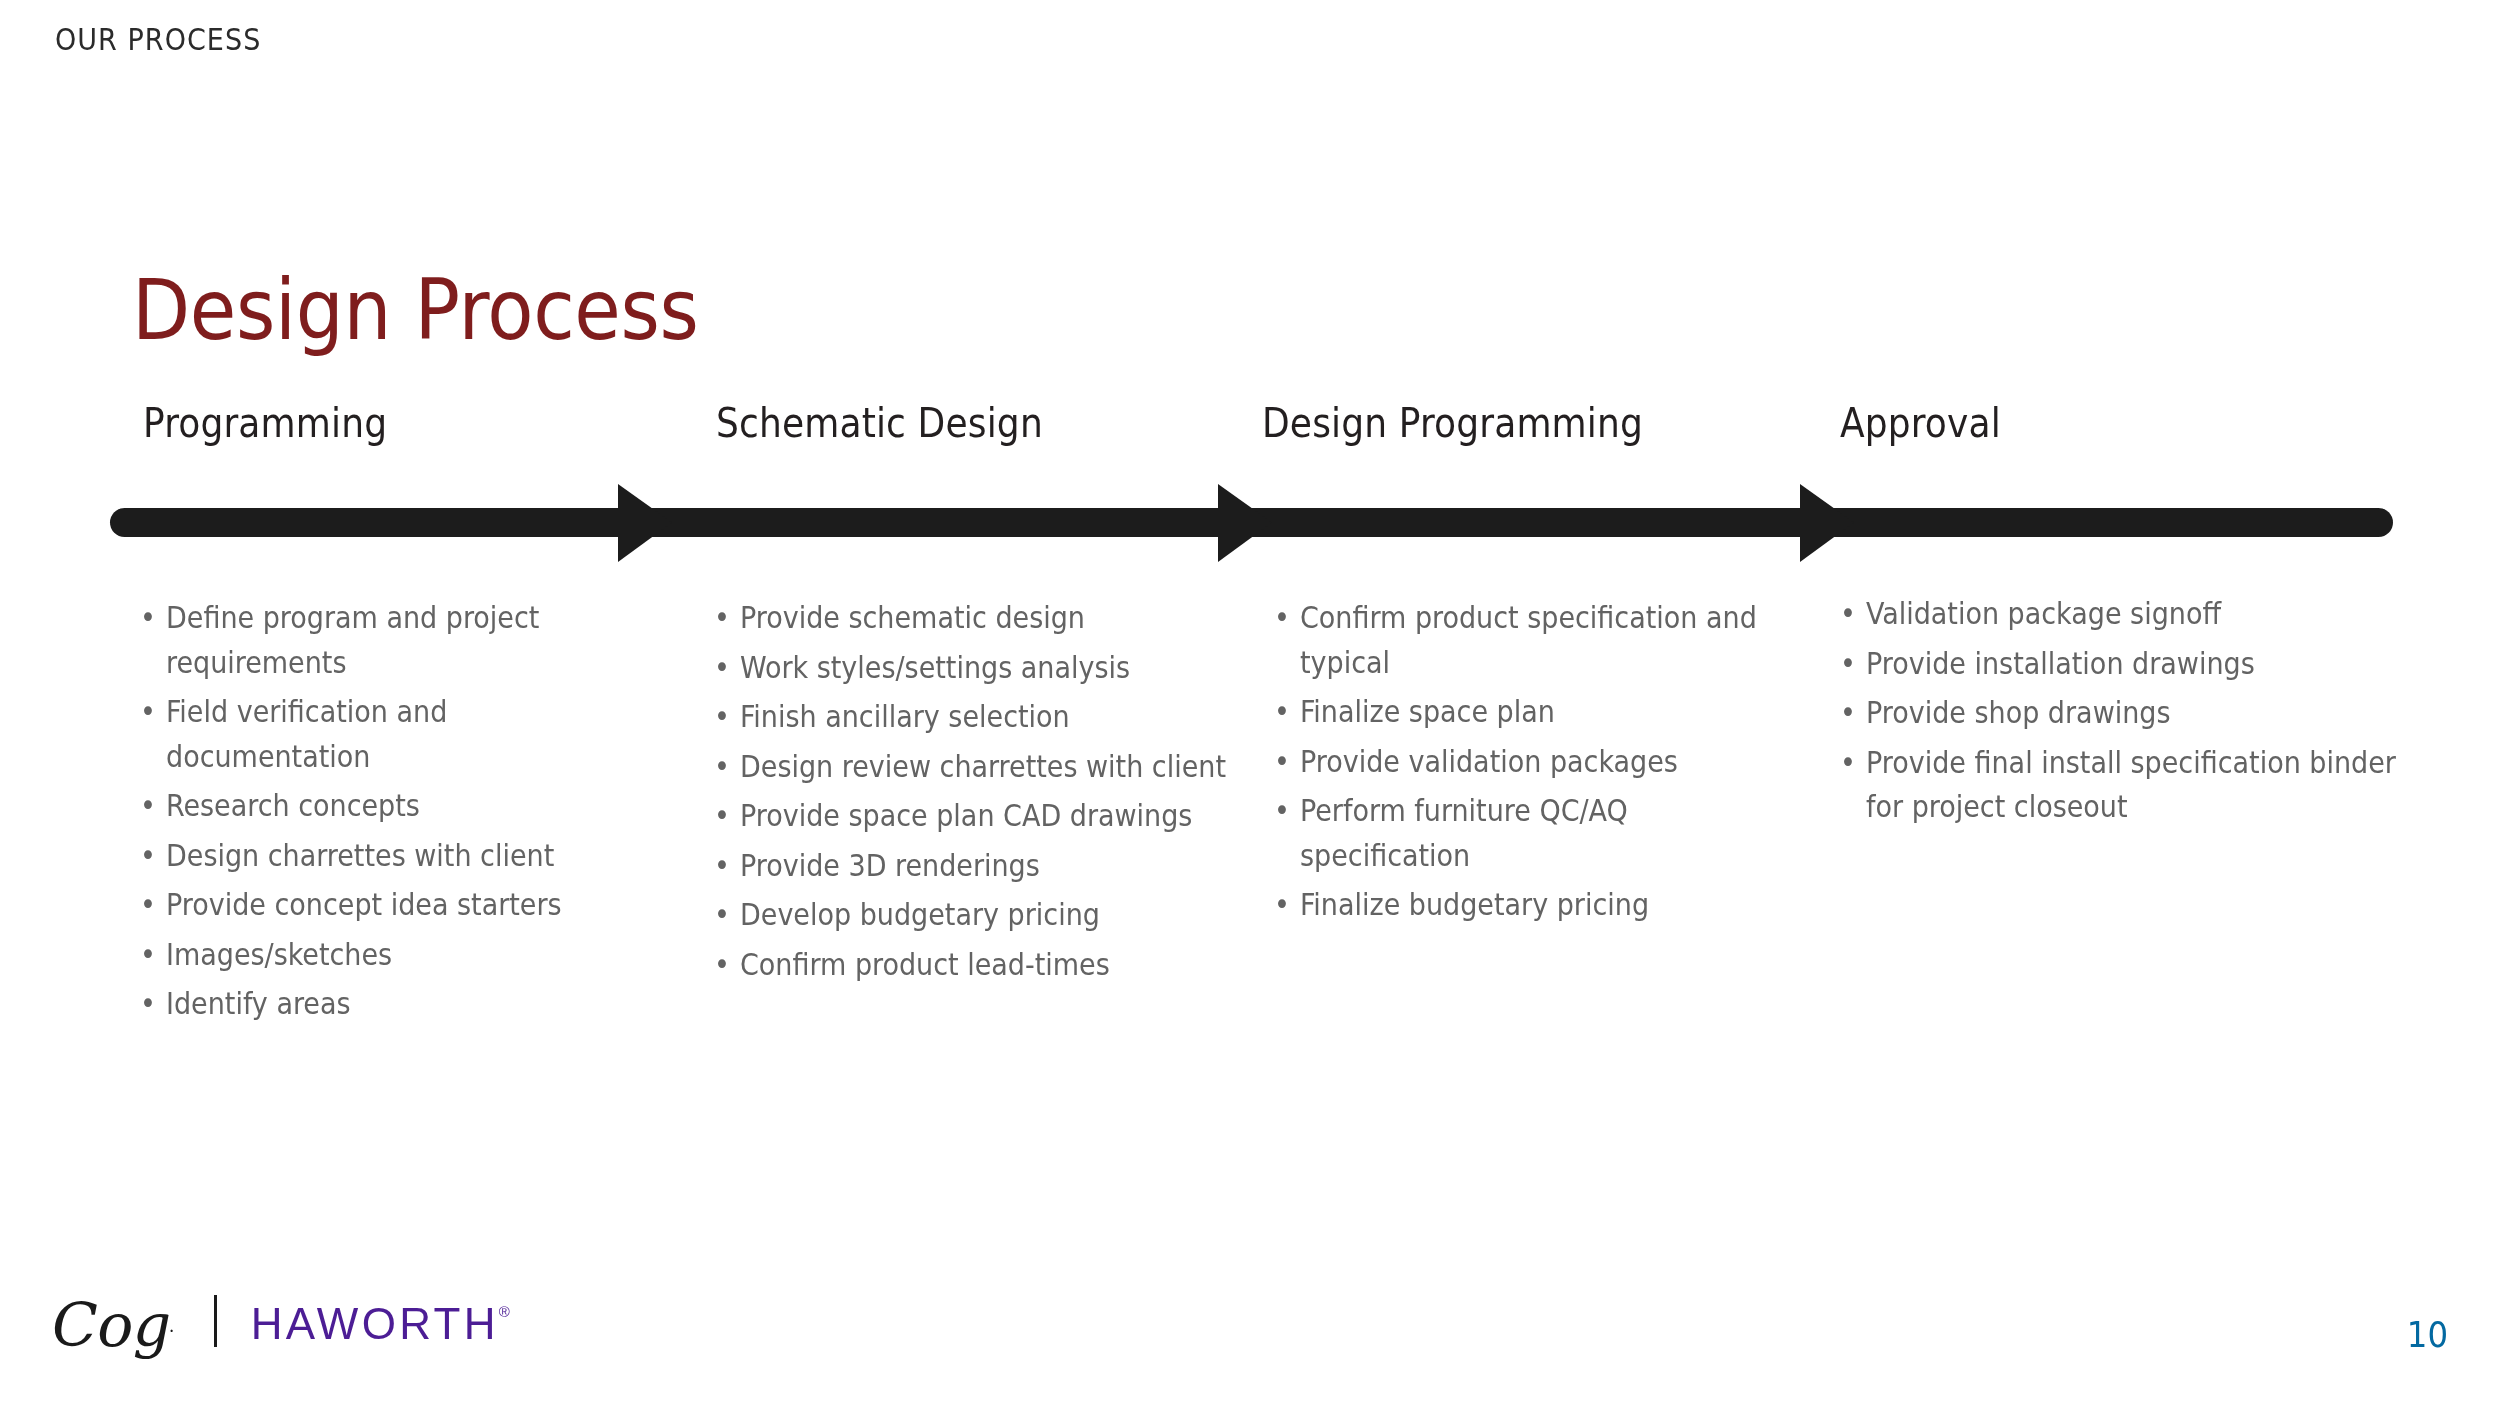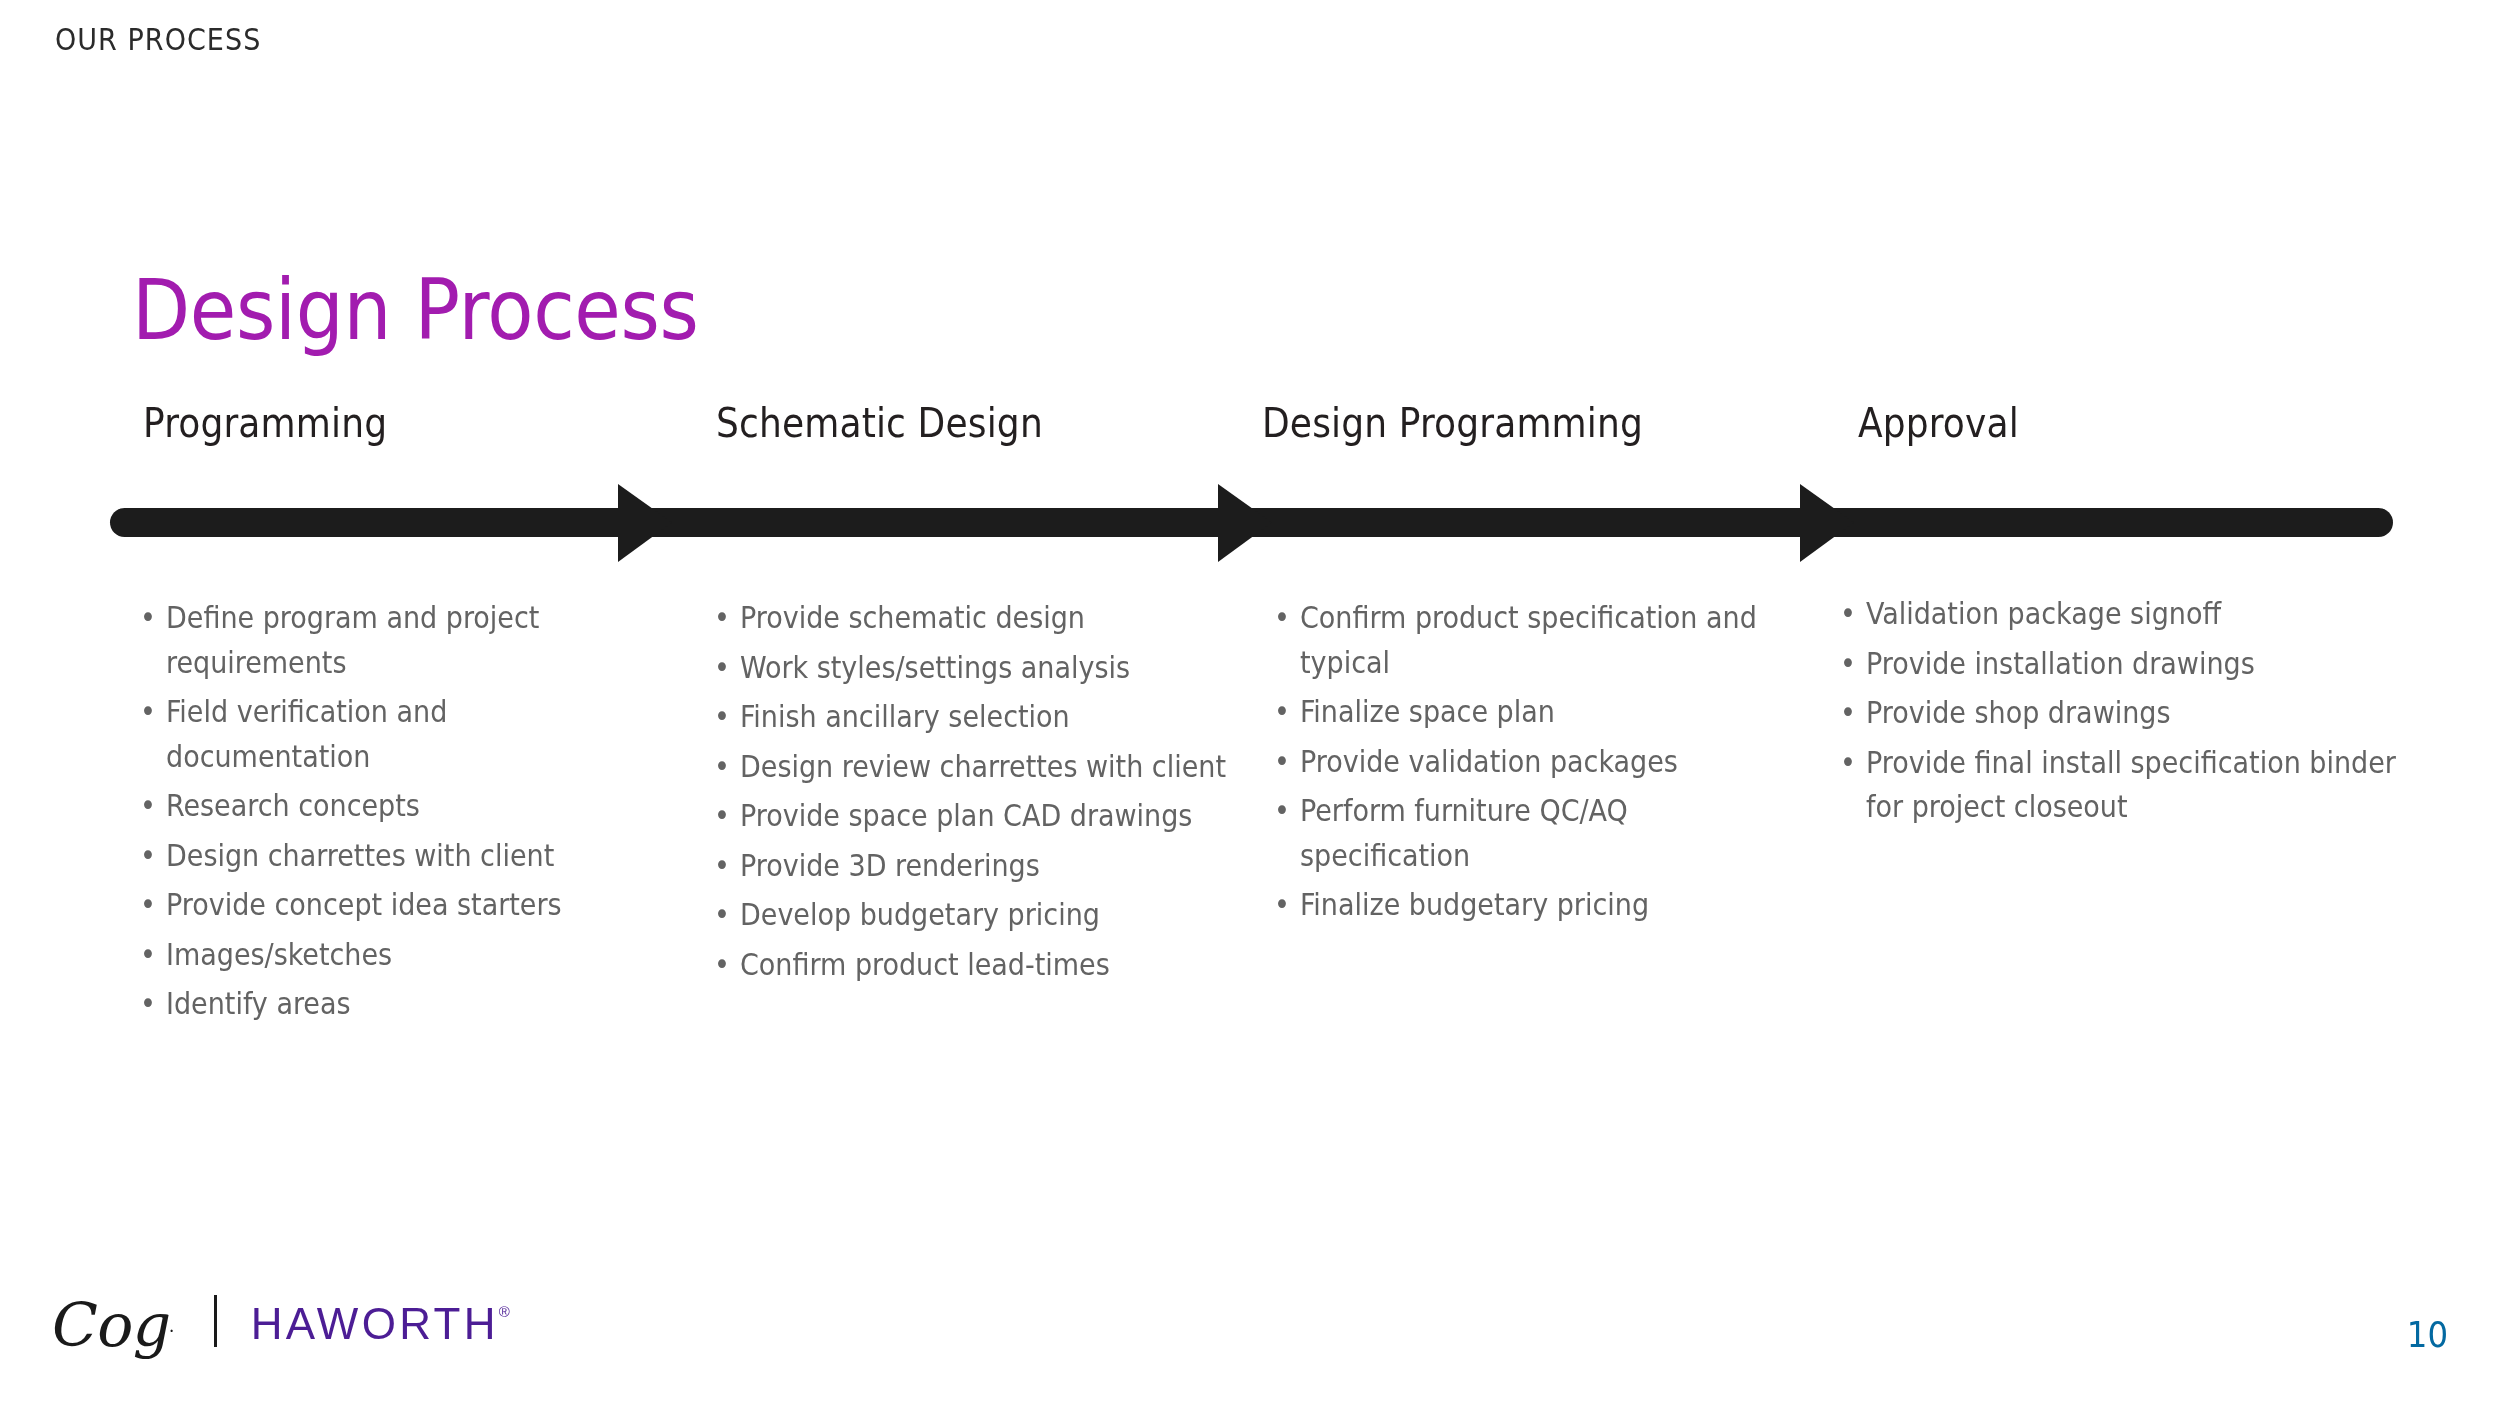--- a/index.html
+++ b/index.html
@@ -37,21 +37,21 @@
 
   
   .title {
     position: absolute;
     left: 132px;
     top: 212px;
     font-size: 84px;
     font-weight: 300;
     letter-spacing: -0.004em;
     line-height: 1.0;
-    color: #a21caf;
+    color: #7f1d1d;
     font-stretch: condensed;
     white-space: nowrap;
   }
 
   
   .timeline {
     position: absolute;
     left: 0;
     top: 470;
     width: 2500px;
@@ -112,21 +112,21 @@
   #col-0 .col-head { left: 143px; }
   #col-0 .col-list { left: 138px; width: 520px; }
 
   #col-1 .col-head { left: 716px; }
   #col-1 .col-list { left: 712px; width: 520px; }
 
   #col-2 .col-head { left: 1262px; }
   #col-2 .col-list { left: 1272px; width: 520px; }
   #col-2 .col-list li { line-height: 1.485; }
 
-  #col-3 .col-head { left: 1840px; margin-left: 18px; }
+  #col-3 .col-head { left: 1840px; }
   #col-3 .col-list { left: 1838px; width: 560px; top: 592px; }
 
   
   .footer {
     position: absolute;
     left: 52px;
     bottom: 48px;
     display: flex;
     align-items: center;
     height: 72px;

